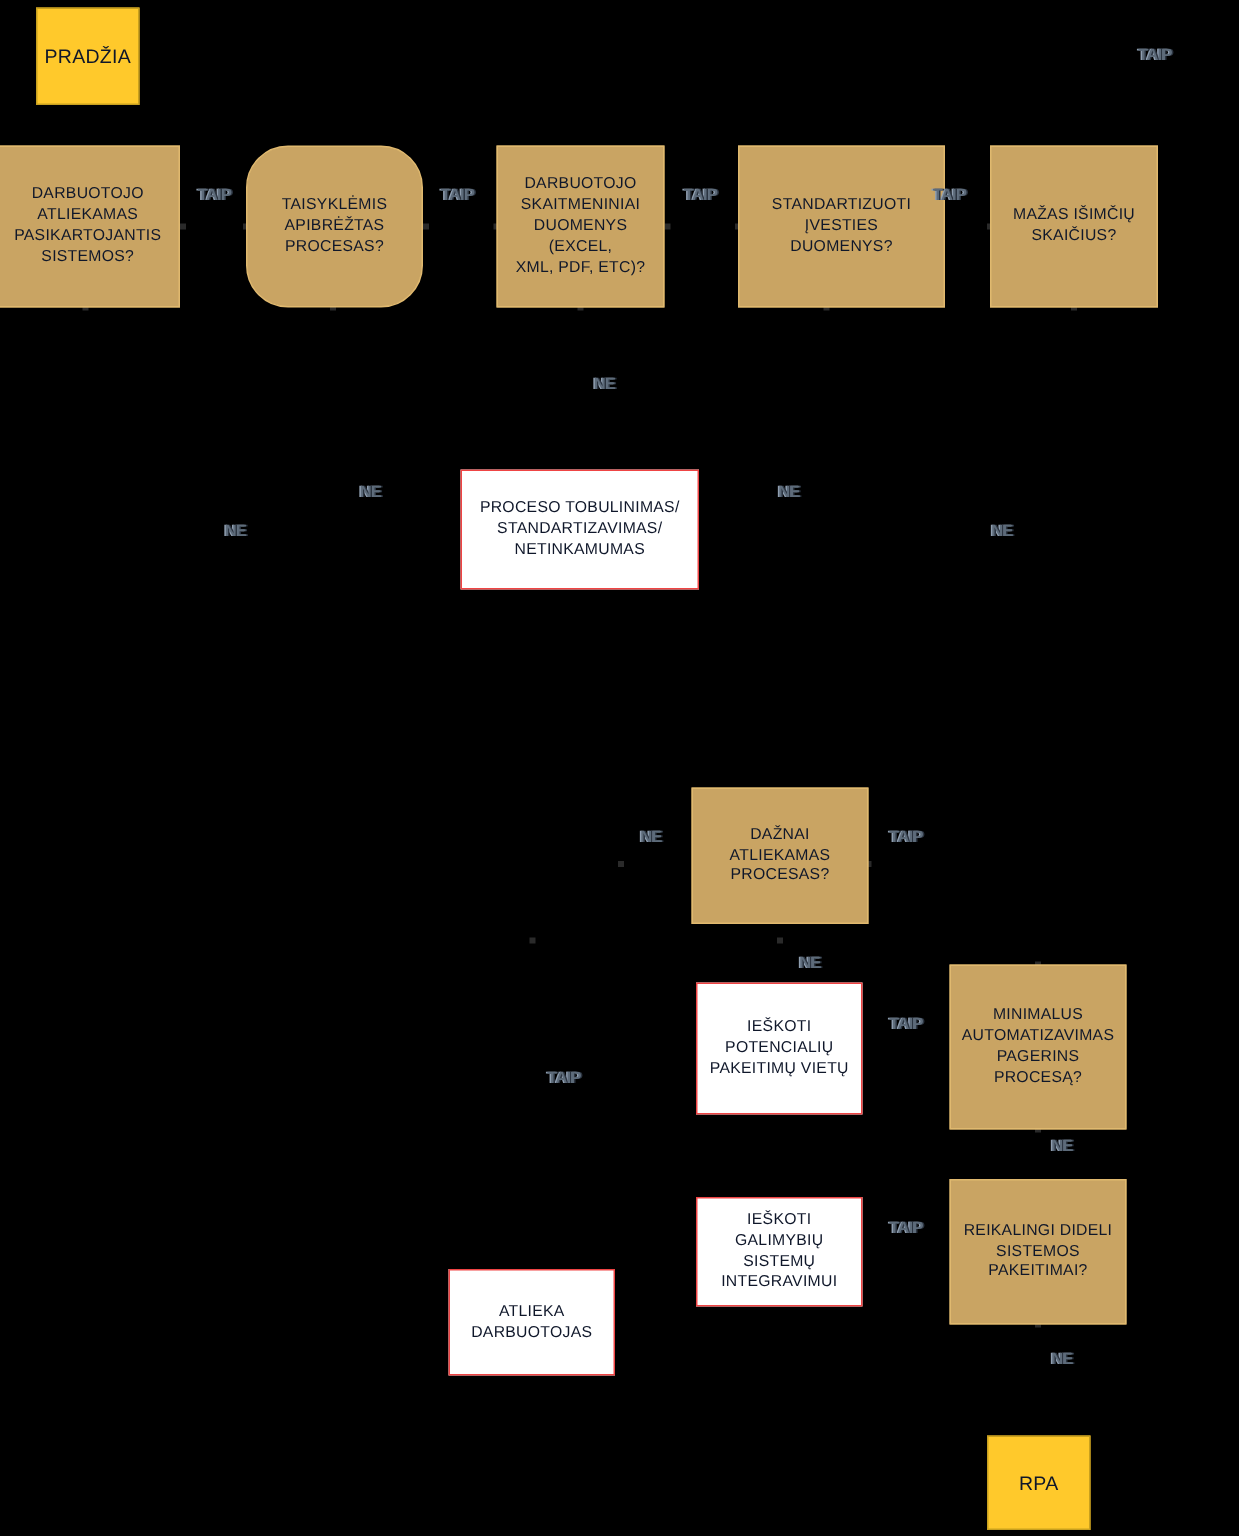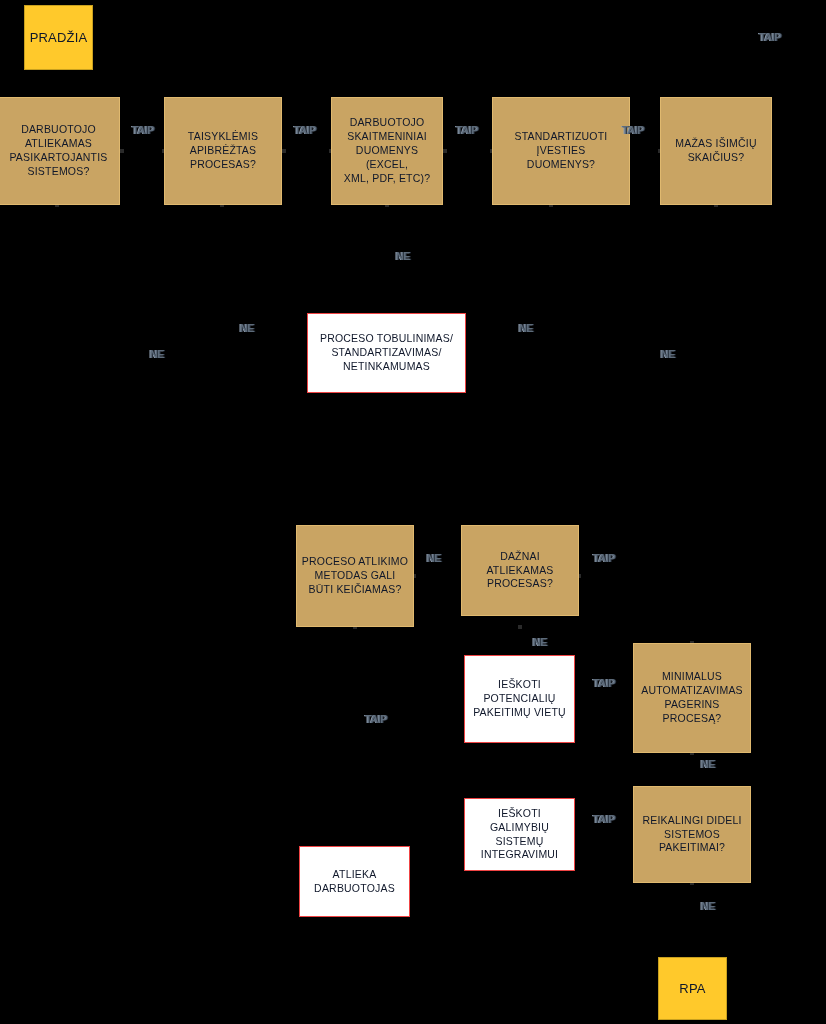--- a/index.html
+++ b/index.html
@@ -95,21 +95,21 @@
     <div class="stub" style="left: 690px; top: 881px; width: 4px; height: 4px;"></div>
     <div class="node n-term" style="left: 24px; top: 5px; width: 69px; height: 65px;">
       <span class="node-text">PRADŽIA</span>
     </div>
     <div class="node n-dec" style="left: -3px; top: 97px; width: 123px; height: 108px;">
       <span class="node-text">DARBUOTOJO
 ATLIEKAMAS
 PASIKARTOJANTIS
 SISTEMOS?</span>
     </div>
-    <div class="node n-dec" style="left: 164px; top: 97px; width: 118px; height: 108px;">
+    <div class="node n-dec" style="left: 164px; top: 97px; width: 118px; height: 108px; border-radius: 28px;">
       <span class="node-text">TAISYKLĖMIS
 APIBRĖŽTAS
 PROCESAS?</span>
     </div>
     <div class="node n-dec" style="left: 331px; top: 97px; width: 112px; height: 108px;">
       <span class="node-text">DARBUOTOJO
 SKAITMENINIAI
 DUOMENYS (EXCEL,
 XML, PDF, ETC)?</span>
     </div>
@@ -119,25 +119,20 @@
 DUOMENYS?</span>
     </div>
     <div class="node n-dec" style="left: 660px; top: 97px; width: 112px; height: 108px;">
       <span class="node-text">MAŽAS IŠIMČIŲ
 SKAIČIUS?</span>
     </div>
     <div class="node n-proc" style="left: 307px; top: 313px; width: 159px; height: 80px;">
       <span class="node-text">PROCESO TOBULINIMAS/
 STANDARTIZAVIMAS/
 NETINKAMUMAS</span>
-    </div>
-    <div class="node n-dec" style="left: 296px; top: 525px; width: 118px; height: 102px;">
-      <span class="node-text">PROCESO ATLIKIMO
-METODAS GALI
-BŪTI KEIČIAMAS?</span>
     </div>
     <div class="node n-dec" style="left: 461px; top: 525px; width: 118px; height: 91px;">
       <span class="node-text">DAŽNAI
 ATLIEKAMAS
 PROCESAS?</span>
     </div>
     <div class="node n-proc" style="left: 464px; top: 655px; width: 111px; height: 88px;">
       <span class="node-text">IEŠKOTI
 POTENCIALIŲ
 PAKEITIMŲ VIETŲ</span>

